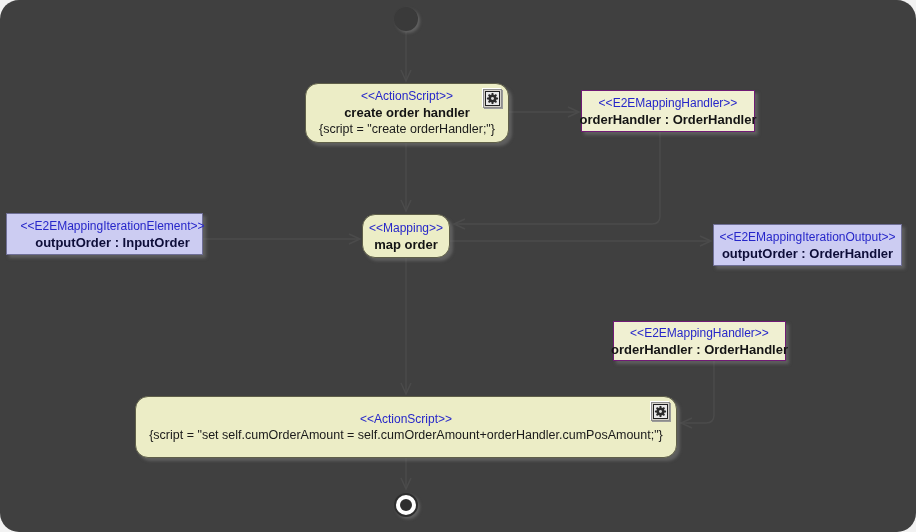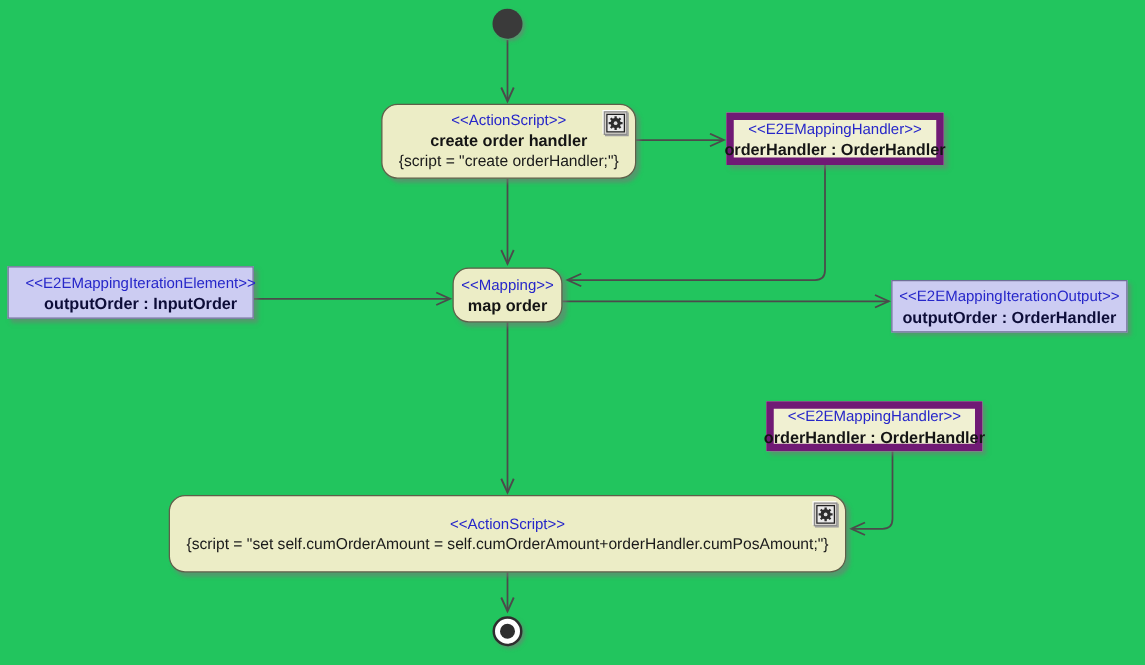--- a/index.html
+++ b/index.html
@@ -1,30 +1,30 @@
 <!DOCTYPE html>
 <html><head>
 <meta charset="utf-8">
 <style>
   html,body{margin:0;padding:0;background:#f2f2f2;}
   #canvas{
-    position:relative;width:916px;height:532px;background:#22c55e;
-    overflow:hidden;font-family:"Liberation Sans",sans-serif;
+    position:relative;width:916px;height:532px;background:#404040;
+    overflow:hidden;font-family:"Liberation Sans",sans-serif;border-radius:19px;
   }
   #edges{position:absolute;left:0;top:0;pointer-events:none;}
   .node{
     position:absolute;box-sizing:border-box;display:flex;flex-direction:column;
     align-items:center;justify-content:center;text-align:center;
     box-shadow:3px 3px 3px rgba(120,120,120,.55);
   }
   .round{
     background:#ecedc6;border:1px solid #5f5f49;border-radius:13px;
   }
   .rect-yellow{
-    background:#f0f0d2;border:6px solid #701a75;
+    background:#f0f0d2;border:1px solid #701a75;
   }
   .rect-lavender{
     background:#ccccf2;border:1px solid #6f6f96;
   }
   .stereo{
     color:#2626c9;font-size:12px;line-height:16px;white-space:nowrap;
   }
   .nname{
     color:#141414;font-size:13px;font-weight:bold;line-height:17px;white-space:nowrap;
   }

